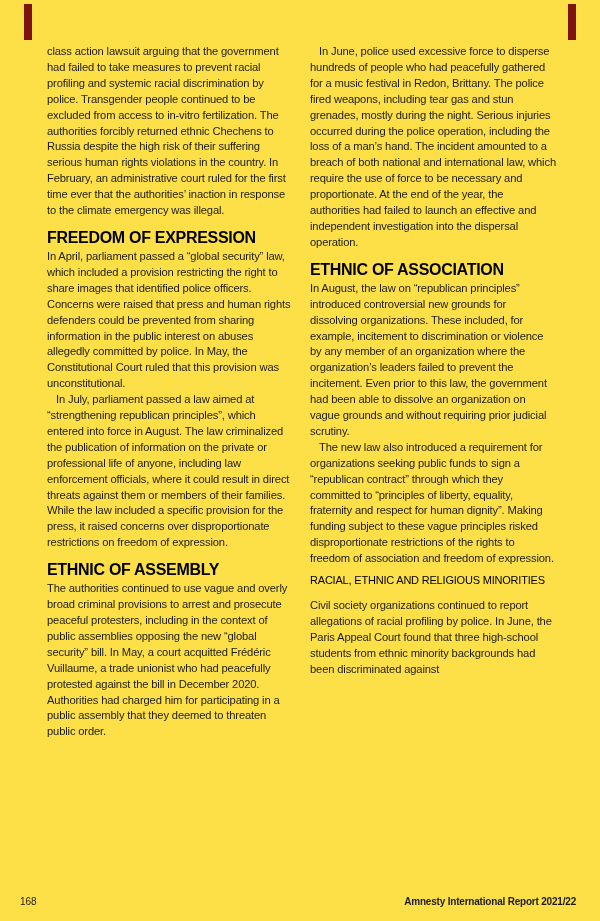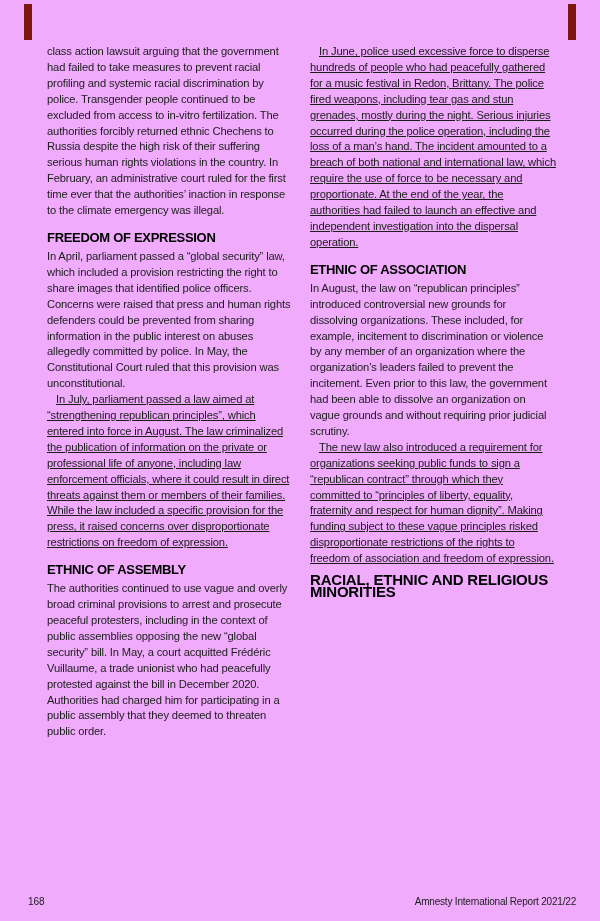--- a/index.html
+++ b/index.html
@@ -4,21 +4,21 @@
 <style>
   html, body {
     margin: 0;
     padding: 0;
     background: #ffffff;
   }
   .page {
     position: relative;
     width: 600px;
     height: 921px;
-    background: #f0abfc;
+    background: #fde047;
     font-family: "Liberation Sans", sans-serif;
     color: #1c1c1c;
     overflow: hidden;
   }
   .trim {
     position: absolute;
     top: 4px;
     width: 8px;
     height: 36px;
     background: #7d1410;
@@ -38,51 +38,51 @@
     flex: 1 1 0;
     min-width: 0;
   }
   .col p {
     margin: 0;
     font-size: 11.2px;
     line-height: 15.9px;
     letter-spacing: -0.15px;
     text-align: left;
   }
-  .col p.indent { text-indent: 9px; text-decoration: underline; }
+  .col p.indent { text-indent: 9px; }
 
   .col h2 {
     margin: 11px 0 3px 0;
-    font-size: 13px;
+    font-size: 16px;
     line-height: 16px;
     font-weight: bold;
     color: #000000;
     letter-spacing: -0.3px;
   }
   .col h3 {
     margin: 7px 0 12px 0;
-    font-size: 15px;
+    font-size: 11px;
     line-height: 12px;
-    font-weight: bold;
+    font-weight: normal;
     color: #000000;
     letter-spacing: -0.2px;
   }
 
   .footer {
     position: absolute;
-    left: 28px;
+    left: 20px;
     right: 24px;
     bottom: 14px;
     display: flex;
     justify-content: space-between;
     align-items: baseline;
     font-size: 10px;
   }
   .footer .pageno { font-weight: normal; letter-spacing: 0; }
-  .footer .report { font-weight: normal; letter-spacing: -0.2px; }
+  .footer .report { font-weight: bold; letter-spacing: -0.2px; }
 </style>
 </head>
 <body>
 
 <div class="page">
 
   <div class="trim trim-left"></div>
   <div class="trim trim-right"></div>
 
   <div class="content">
@@ -99,20 +99,21 @@
     </div>
 
     <div class="col">
       <p class="indent">In June, police used excessive force to disperse hundreds of people who had peacefully gathered for a music festival in Redon, Brittany. The police fired weapons, including tear gas and stun grenades, mostly during the night. Serious injuries occurred during the police operation, including the loss of a man’s hand. The incident amounted to a breach of both national and international law, which require the use of force to be necessary and proportionate. At the end of the year, the authorities had failed to launch an effective and independent investigation into the dispersal operation.</p>
 
       <h2>ETHNIC OF ASSOCIATION</h2>
       <p>In August, the law on “republican principles” introduced controversial new grounds for dissolving organizations. These included, for example, incitement to discrimination or violence by any member of an organization where the organization’s leaders failed to prevent the incitement. Even prior to this law, the government had been able to dissolve an organization on vague grounds and without requiring prior judicial scrutiny.</p>
       <p class="indent">The new law also introduced a requirement for organizations seeking public funds to sign a “republican contract” through which they committed to “principles of liberty, equality, fraternity and respect for human dignity”. Making funding subject to these vague principles risked disproportionate restrictions of the rights to freedom of association and freedom of expression.</p>
 
       <h3>RACIAL, ETHNIC AND RELIGIOUS MINORITIES</h3>
+      <p>Civil society organizations continued to report allegations of racial profiling by police. In June, the Paris Appeal Court found that three high-school students from ethnic minority backgrounds had been discriminated against</p>
     </div>
 
   </div>
 
   <div class="footer">
     <span class="pageno">168</span>
     <span class="report">Amnesty International Report 2021/22</span>
   </div>
 
 </div>

